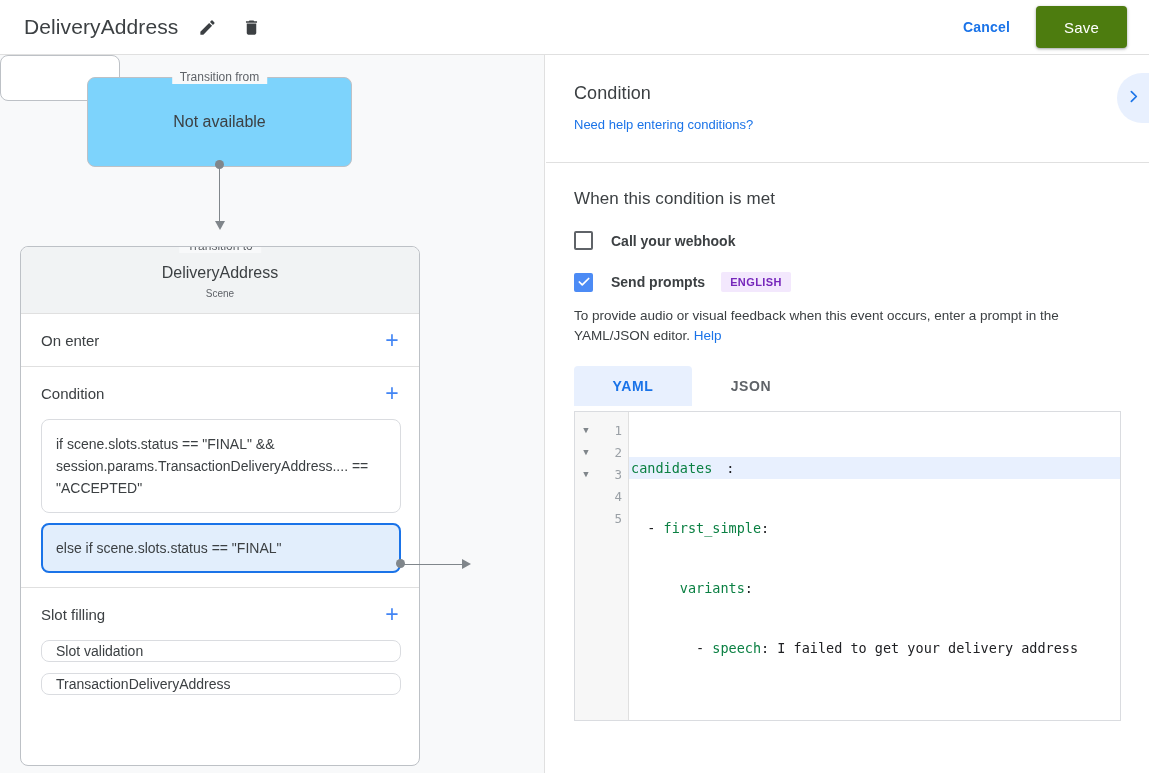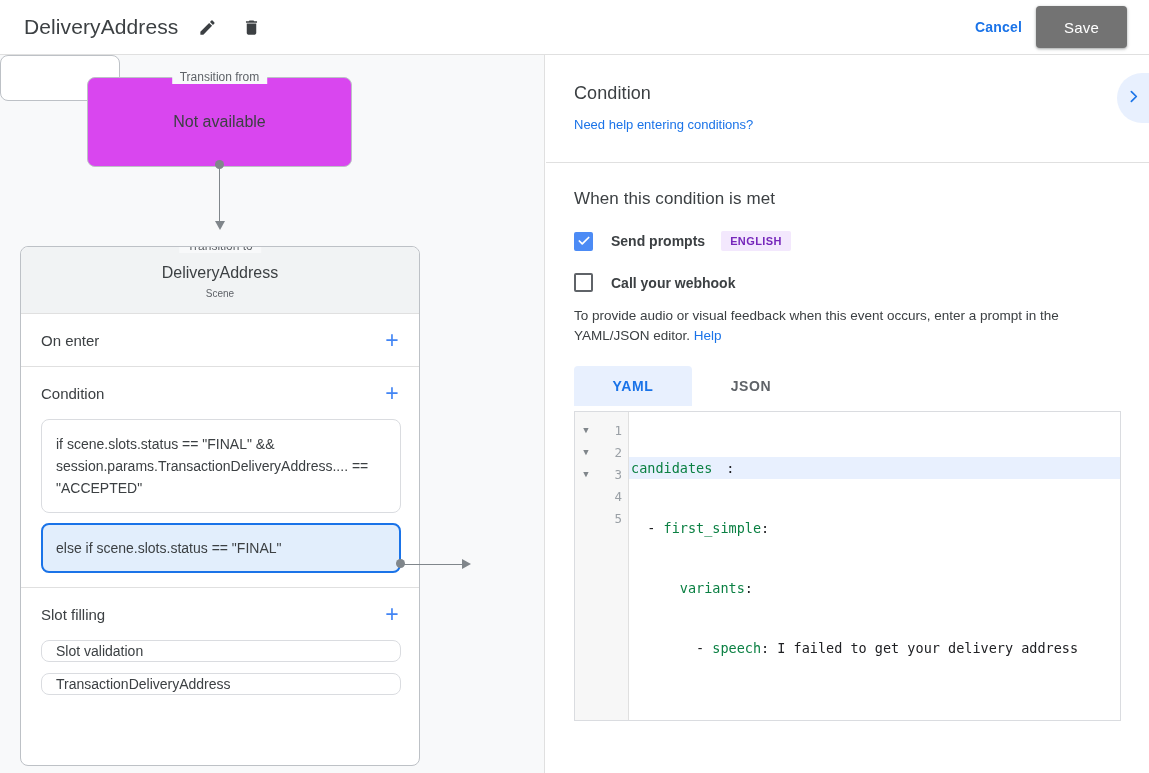--- a/index.html
+++ b/index.html
@@ -40,24 +40,24 @@
     font-size: 14px; font-weight: 600;
     color: #1a73e8;
     background: transparent;
     border: none;
     padding: 9px 14px;
     border-radius: 4px;
     cursor: pointer;
     letter-spacing: .2px;
   }
   .btn-save {
-    margin-left: 0; margin-right: 22px;
+    margin-left: 12px; margin-right: 22px;
     font-size: 15px; font-weight: 500;
     color: #ffffff;
-    background: #737373;
+    background: #4d7c0f;
     border: none;
     border-radius: 4px;
     padding: 0 28px;
     height: 42px;
     cursor: pointer;
     letter-spacing: .2px;
     box-shadow: 0 1px 2px rgba(60,64,67,.30), 0 1px 3px 1px rgba(60,64,67,.15);
   }
 
   
@@ -67,21 +67,21 @@
     background: #f8f9fa;
     border-right: 1px solid #e0e0e0;
     overflow: hidden;
   }
 
   
   .node {
     position: absolute;
     border: 1px solid #bdc1c6;
     border-radius: 8px;
-    background: #d946ef;
+    background: #7dd3fc;
   }
   .node-legend {
     position: absolute;
     top: -8px; left: 50%;
     transform: translateX(-50%);
     background: #f8f9fa;
     padding: 0 8px;
     font-size: 12px;
     color: #5f6368;
     white-space: nowrap;
@@ -473,34 +473,34 @@
     <a class="help-link">Need help entering conditions?</a>
     <div class="sect-gap"></div>
   </div>
 
   <div class="panel-divider"></div>
 
   <div class="panel-section">
     <div class="panel-h2">When this condition is met</div>
 
     <div class="cbrow">
+      <div class="cbox"></div>
+      <div class="cblabel">Call your webhook</div>
+    </div>
+
+    <div class="cbrow">
       <div class="cbox checked">
         <span>
           <svg width="14" height="14" viewBox="0 0 24 24" fill="none" stroke="#ffffff" stroke-width="3" stroke-linecap="round" stroke-linejoin="round">
             <polyline points="20 6 9 17 4 12"></polyline>
           </svg>
         </span>
       </div>
       <div class="cblabel">Send prompts</div>
       <div class="badge">ENGLISH</div>
-    </div>
-
-    <div class="cbrow">
-      <div class="cbox"></div>
-      <div class="cblabel">Call your webhook</div>
     </div>
 
     <div class="helptext">
       <span>To provide audio or visual feedback when this event occurs, enter a prompt in the YAML/JSON editor. </span><a>Help</a>
     </div>
 
     <div class="tabs">
       <div class="tab active">YAML</div>
       <div class="tab">JSON</div>
     </div>

